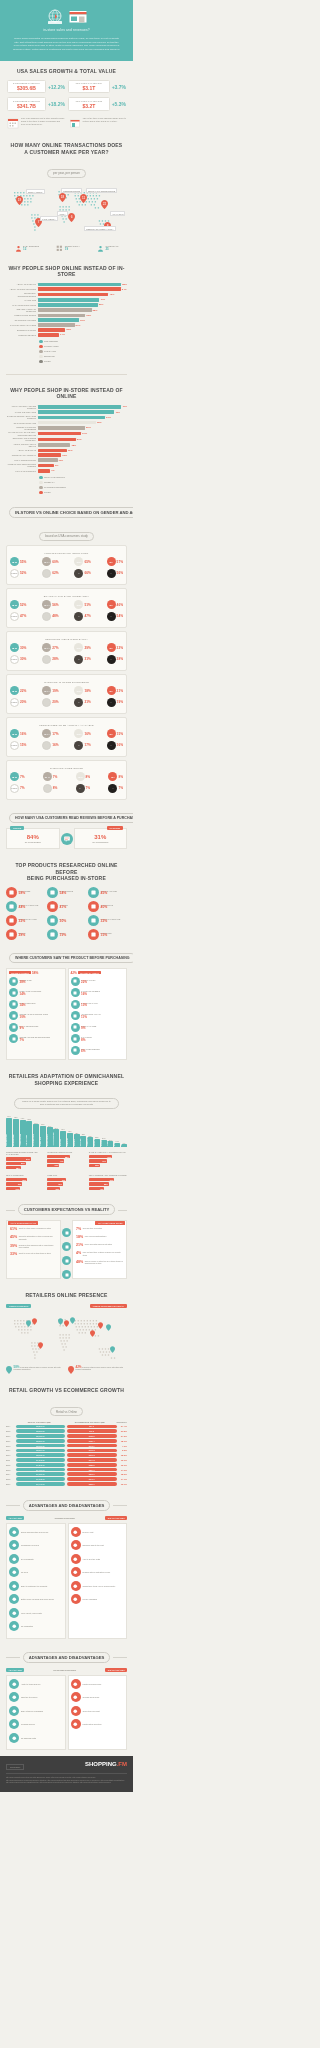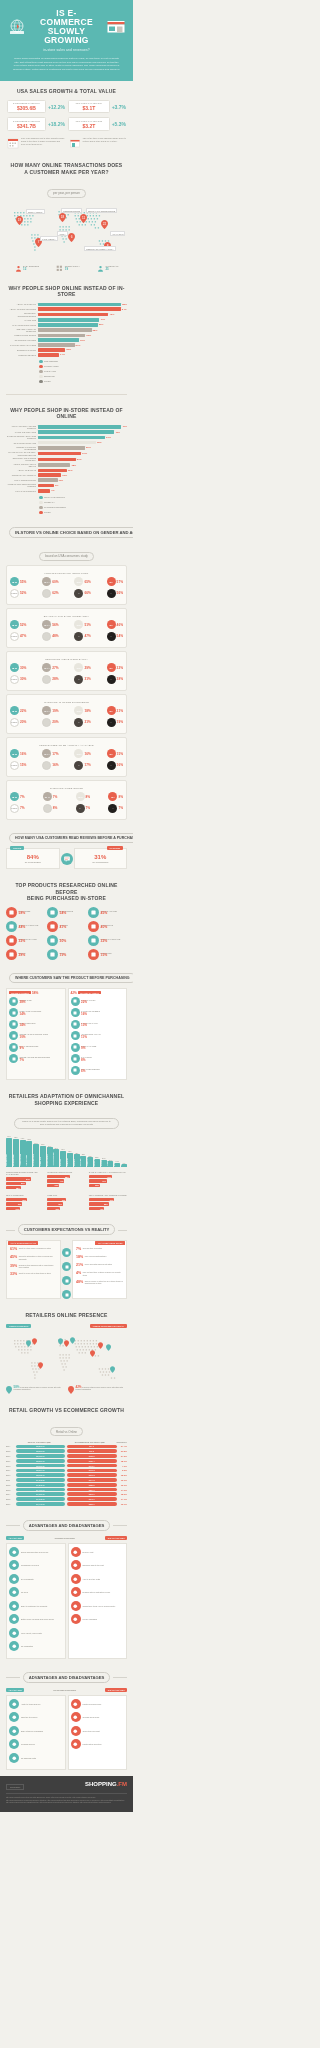--- a/index.html
+++ b/index.html
@@ -201,24 +201,20 @@
     <div class="hero-row">
       <svg class="globe" viewBox="0 0 40 32">
         <ellipse cx="20" cy="14" rx="12" ry="12" fill="none" stroke="#fff" stroke-width="1.4"></ellipse>
         <ellipse cx="20" cy="14" rx="5" ry="12" fill="none" stroke="#fff" stroke-width="1"></ellipse>
         <line x1="8" y1="14" x2="32" y2="14" stroke="#fff" stroke-width="1"></line>
         <line x1="9.5" y1="8" x2="30.5" y2="8" stroke="#fff" stroke-width=".8"></line>
         <line x1="9.5" y1="20" x2="30.5" y2="20" stroke="#fff" stroke-width=".8"></line>
         <rect x="6" y="24" width="28" height="6" rx="1" fill="#fff" opacity=".85"></rect>
         <path d="M20 10 l4 5 -4 5 z" fill="#e8604c"></path>
       </svg>
-      <div>
-        <div class="hero-title">IS E-COMMERCE</div>
-        <div class="hero-title l2">SLOWLY GROWING</div>
-      </div>
       <svg class="shop" viewBox="0 0 40 28">
         <rect x="3" y="4" width="34" height="5" fill="#e8604c"></rect>
         <rect x="3" y="9" width="34" height="16" fill="#fff"></rect>
         <rect x="6" y="13" width="12" height="9" fill="#5bb8b2"></rect>
         <rect x="22" y="13" width="11" height="12" fill="#c9c6bd"></rect>
         <rect x="3" y="2" width="34" height="2" fill="#fff"></rect>
       </svg>
     </div>
     <div class="hero-sub">in-store sales and revenues?</div>
     <div class="hero-para">Online sales dominated all unspecified niches for just few years, so now there is a lot of growth rate. But at that time most barriers open up the new wave of shopping convenience so that the level of their sales were also in-store. Data on online shopping. The online shopping behavior is growing in-store. Retail offline is continuous moving to new ways for big purchases and offers up.</div>

